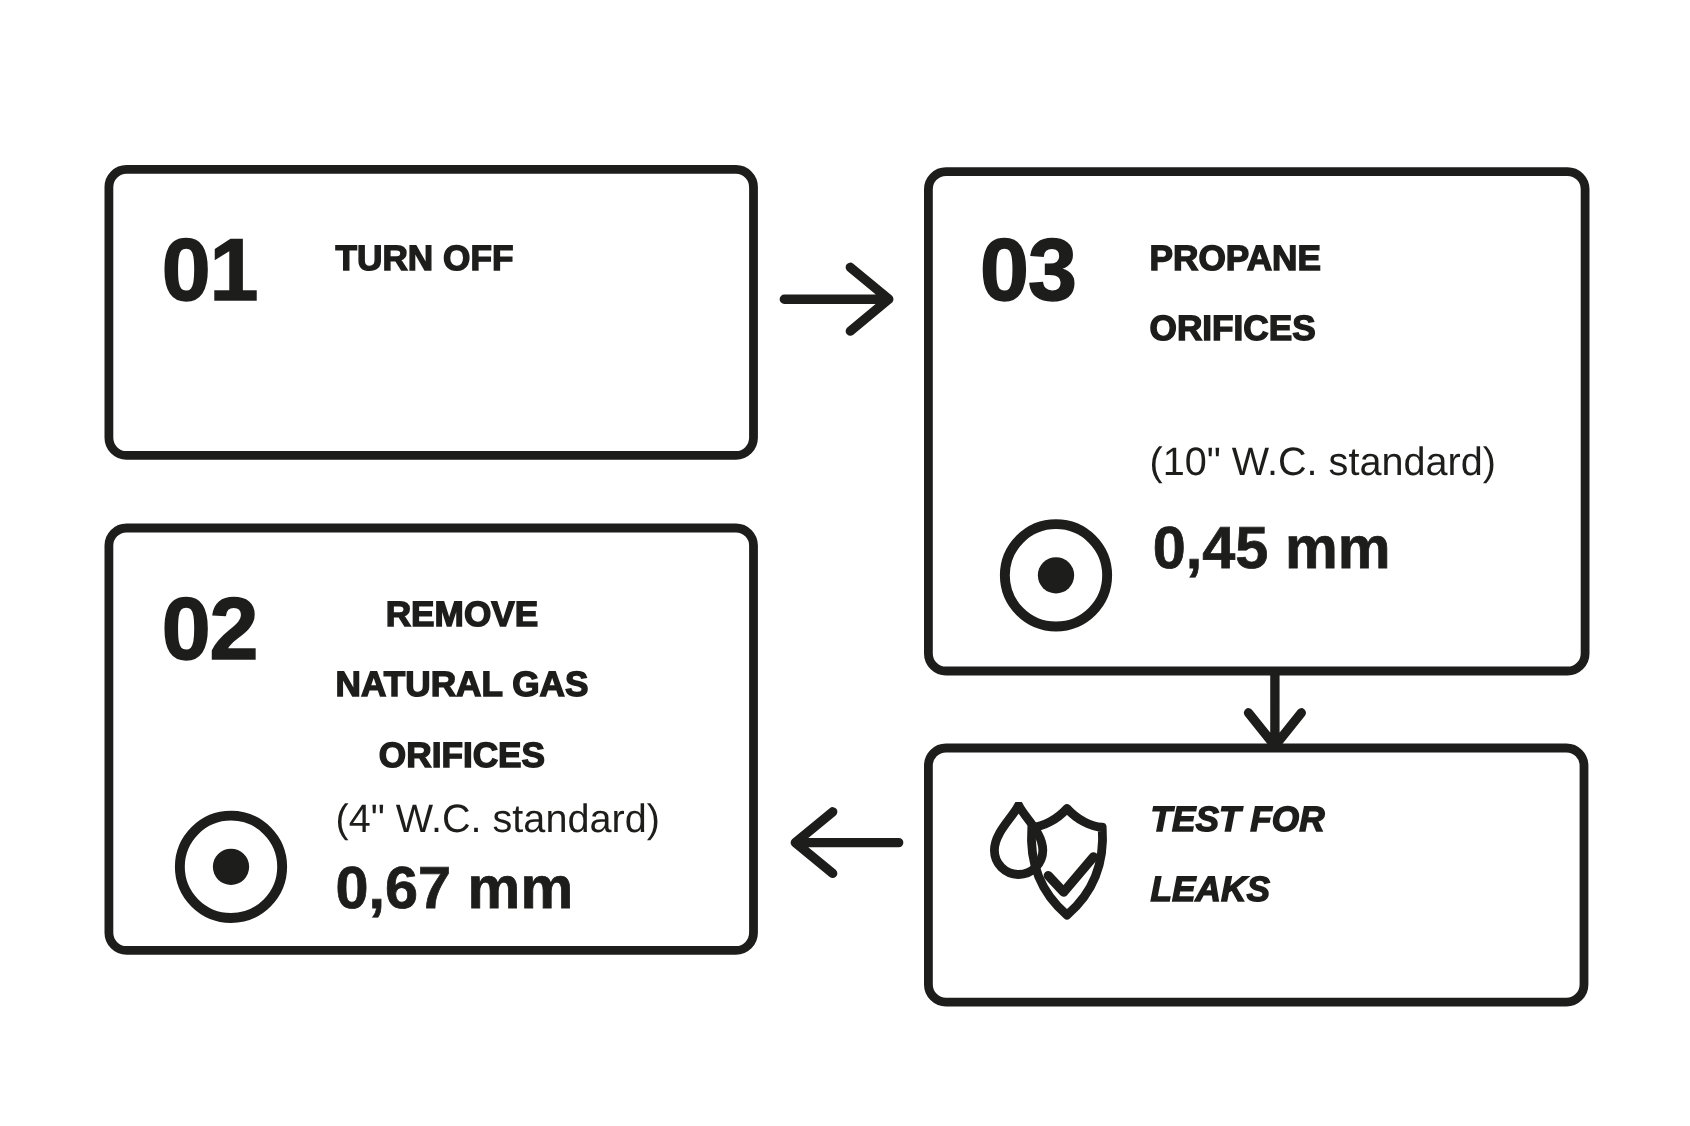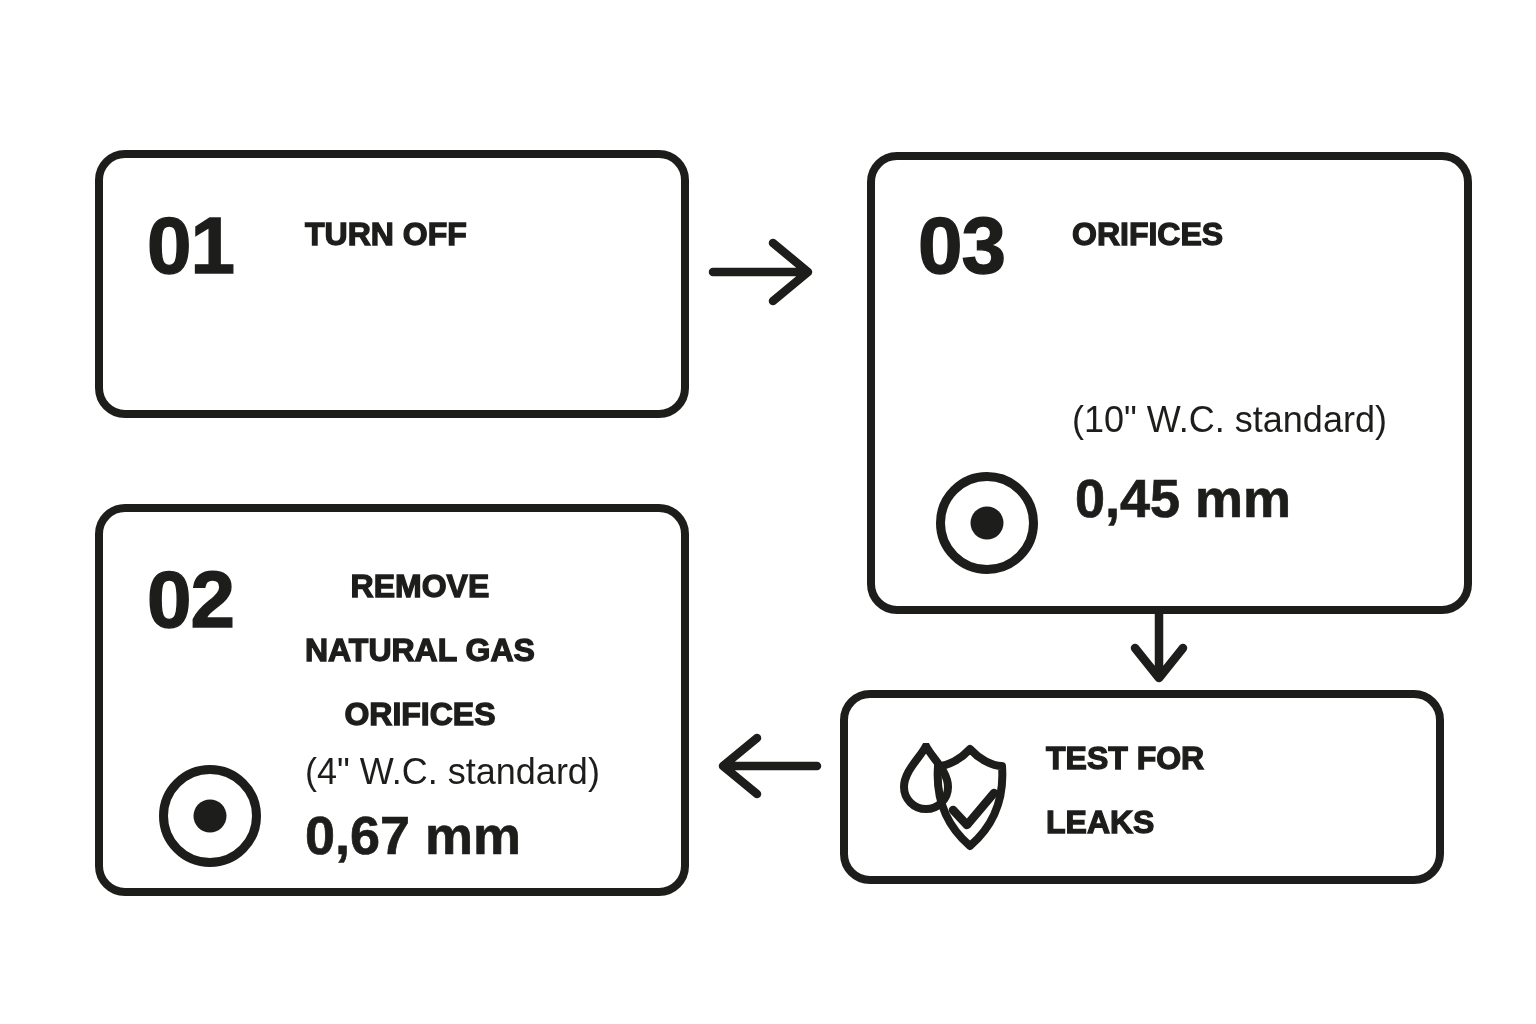--- a/index.html
+++ b/index.html
@@ -12,27 +12,27 @@
     width:1536px;height:1024px;
     background:var(--bg);
     overflow:hidden;
     font-family:"Liberation Sans",sans-serif;
     color:var(--ink);
   }
   .box{
     position:absolute;
     box-sizing:border-box;
     border:8px solid var(--ink);
-    border-radius:30px;
+    border-radius:20px;
     background:var(--bg);
   }
   .box-01{left:95px;top:150px;width:594px;height:268px;}
-  .box-03{left:840px;top:152px;width:605px;height:462px;margin-left:27px;}
-  .box-02{left:95px;top:504px;width:594px;height:392px;}
-  .box-04{left:840px;top:690px;width:604px;height:194px;}
+  .box-03{left:840px;top:152px;width:605px;height:462px;}
+  .box-02{left:95px;top:476px;width:594px;height:392px;}
+  .box-04{left:840px;top:676px;width:604px;height:239px;font-style:italic;}
 
   .num{
     position:absolute;
     font-size:80px;line-height:80px;
     font-weight:700;
     letter-spacing:-1px;
     -webkit-text-stroke:1.4px var(--ink);
   }
   .box-01 .num{left:44px;top:48px;}
   .box-02 .num{left:44px;top:48px;}
@@ -98,20 +98,21 @@
   <section class="box box-01">
     <div class="num">01</div>
     <h2 class="title">
       <span class="line">TURN OFF</span>
     </h2>
   </section>
 
   <section class="box box-03">
     <div class="num">03</div>
     <h2 class="title">
+      <span class="line">PROPANE</span>
       <span class="line">ORIFICES</span>
     </h2>
     <div class="spec">(10" W.C. standard)</div>
     <div class="orifice-row">
       <svg class="orifice-icon" width="104" height="104" viewBox="0 0 104 104" aria-hidden="true">
         <circle class="stroke" cx="52" cy="52" r="46.5" stroke-width="9"></circle>
         <circle cx="52" cy="52" r="16.5" fill="var(--ink)"></circle>
       </svg>
       <div class="size">0,45 mm</div>
     </div>

